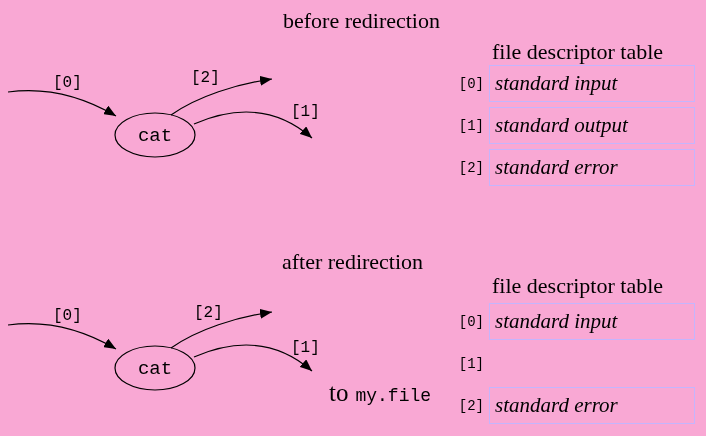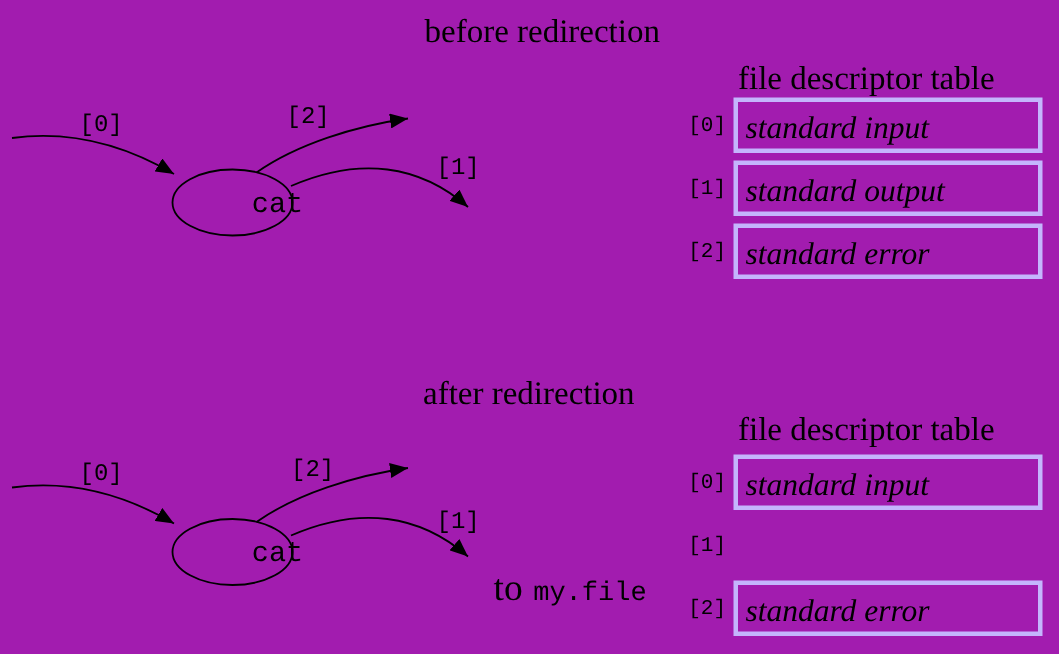--- a/index.html
+++ b/index.html
@@ -1,29 +1,29 @@
 <!DOCTYPE html>
 <html><head>
 <meta charset="utf-8">
 <style>
   html,body{margin:0;padding:0;background:#ffffff;}
   .canvas{
-    position:relative;width:706px;height:436px;background:#a21caf;
+    position:relative;width:706px;height:436px;background:#f9a8d4;
     color:#000;font-family:"Liberation Serif",serif;overflow:hidden;
   }
   .abs{position:absolute;white-space:nowrap;}
   .art{position:absolute;left:0;top:0;}
   .serif-title{font-size:22px;line-height:24px;}
   .mono{font-family:"Liberation Mono",monospace;}
   .fd-lbl{font-size:16px;line-height:16px;}
-  .proc{width:80px;text-align:center;font-size:19px;line-height:20px;padding-left:30px;}
+  .proc{width:80px;text-align:center;font-size:19px;line-height:20px;}
   .tbl-idx{font-size:14px;line-height:14px;width:36px;text-align:right;}
   .tbl-row{
     box-sizing:border-box;width:206px;height:37px;
-    border:3px solid #c4b5fd;line-height:34px;padding-left:5px;overflow:hidden;
+    border:1px solid #c4b5fd;line-height:34px;padding-left:5px;overflow:hidden;
   }
   .cell-it{font-style:italic;font-size:21px;}
   .cell-mono{font-family:"Liberation Mono",monospace;font-size:20px;letter-spacing:4px;font-style:normal;}
   .note-prefix{font-size:25px;margin-right:7px;}
   .note-file{font-family:"Liberation Mono",monospace;font-size:18px;}
 </style>
 </head>
 <body>
 
 <div class="canvas">

